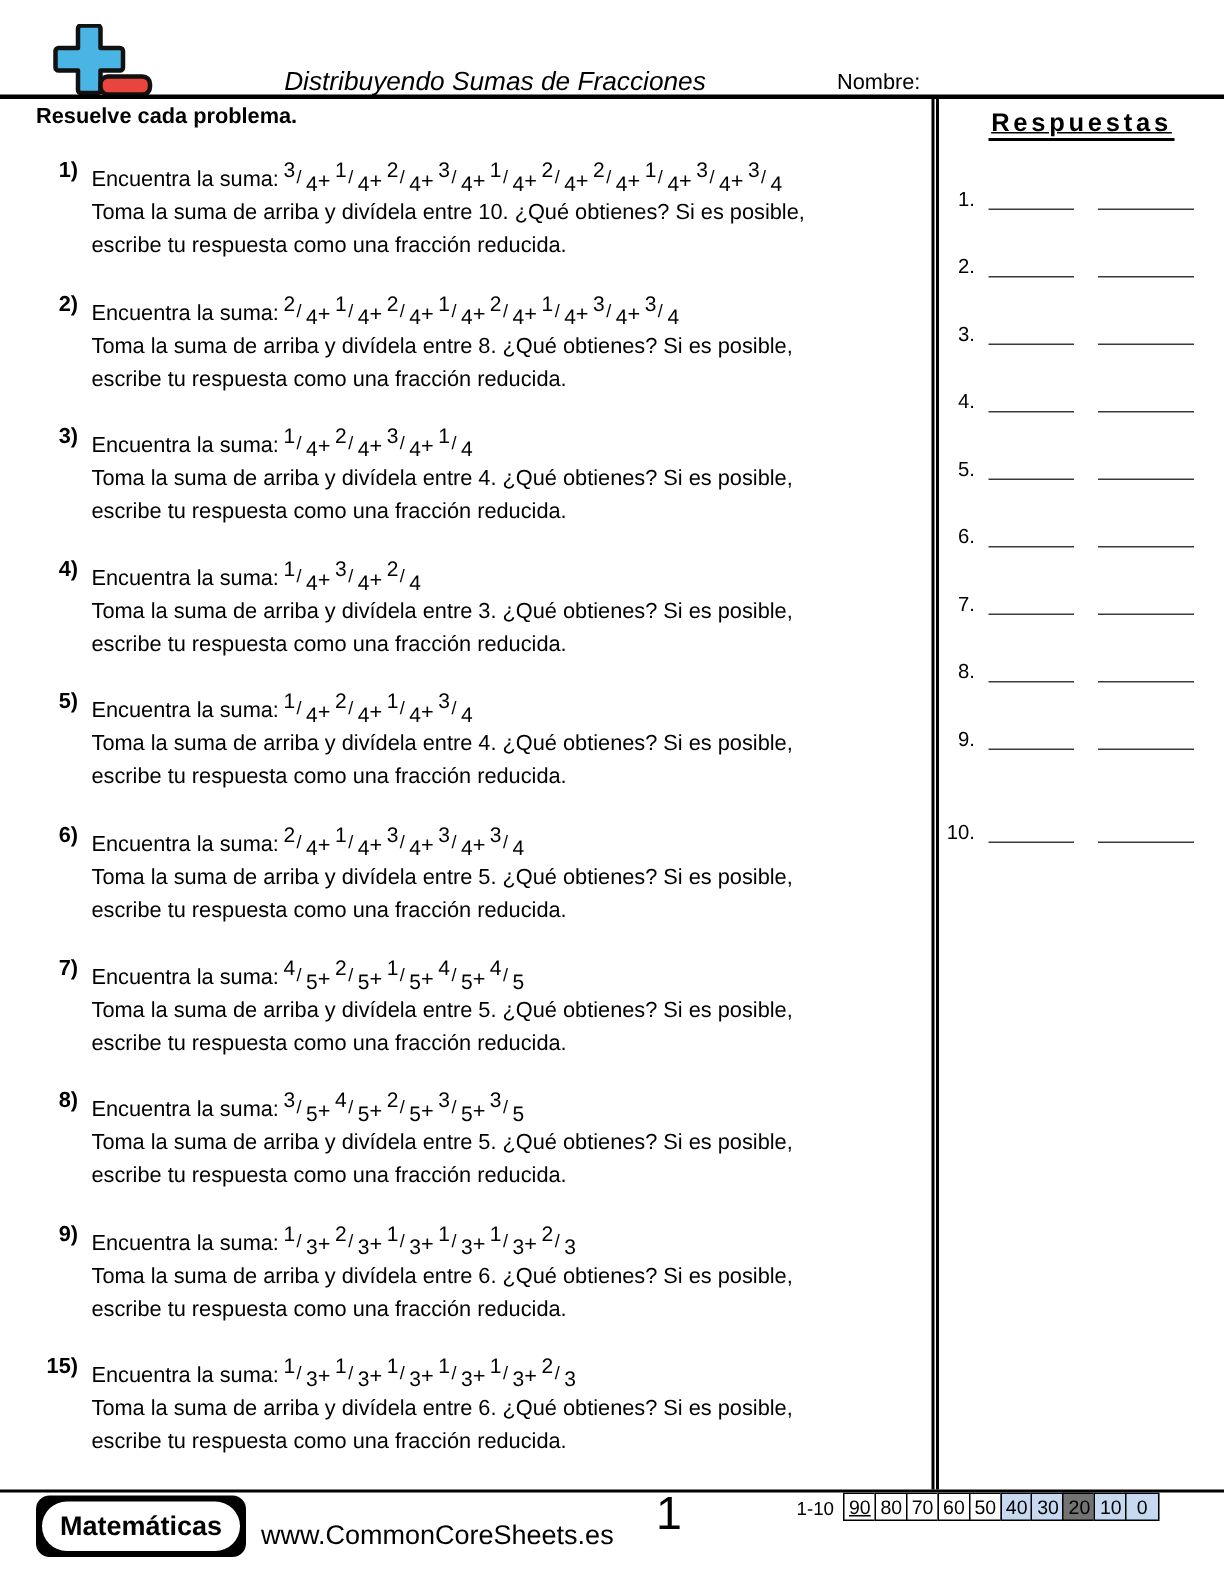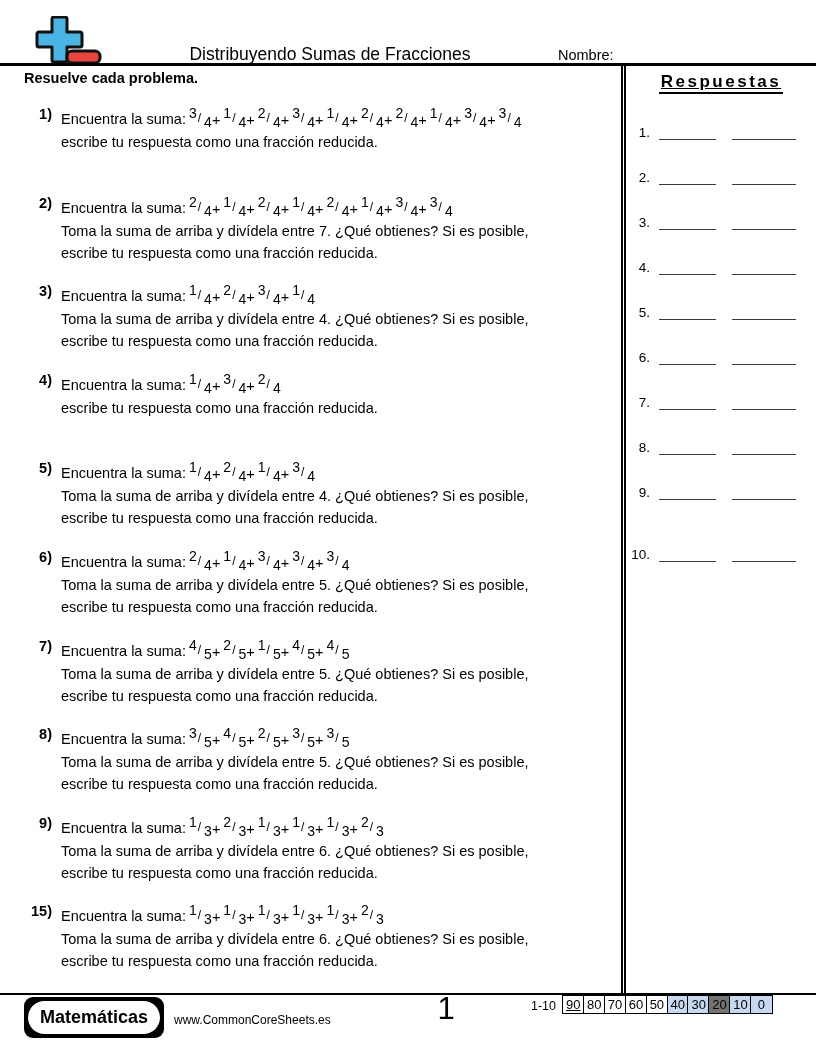--- a/index.html
+++ b/index.html
@@ -1,21 +1,21 @@
 <!DOCTYPE html>
 <html><head>
 <meta charset="utf-8">
 <style>
   html,body{margin:0;padding:0;background:#fff;}
   .page{position:relative;width:816px;height:1056px;background:#fff;overflow:hidden;
         font-family:"Liberation Sans",sans-serif;color:#000;}
 
   
   .logo{position:absolute;left:22px;top:16px;width:96px;height:50px;}
-  .title{position:absolute;left:120px;top:44px;width:420px;text-align:center;font-size:17.5px;}
+  .title{position:absolute;left:120px;top:44px;width:420px;text-align:center;font-size:17.5px;font-style:italic;}
   .nombre{position:absolute;left:558px;top:47px;font-size:14.5px;}
   .header-rule{position:absolute;left:0;top:63px;width:816px;height:3px;background:#000;}
 
   .instruction{position:absolute;left:24px;top:70px;font-size:14.5px;font-weight:bold;}
 
   
   .problems{position:absolute;left:24px;top:99px;width:592px;}
   .problem{height:88.6px;display:flex;box-sizing:border-box;}
   .pnum{width:28px;text-align:right;font-weight:bold;font-size:14.5px;padding-top:7px;flex:none;}
   .pbody{flex:1;padding-left:9px;font-size:14.5px;}
@@ -38,21 +38,21 @@
   .ans-blank{position:absolute;top:0;height:14px;border-bottom:1.5px solid #3a3a3a;}
   .blank1{left:33px;width:57px;}
   .blank2{left:106px;width:64px;}
 
   
   .footer-rule{position:absolute;left:0;top:993px;width:816px;height:2px;background:#000;}
   .brand{position:absolute;left:24px;top:997px;width:140px;height:41px;background:#000;
          border-radius:9px;box-sizing:border-box;padding:4px;}
   .brand-pill{width:100%;height:100%;background:#fff;border-radius:17px;display:flex;
          align-items:center;justify-content:center;font-weight:bold;font-size:18px;}
-  .website{position:absolute;left:174px;top:1013px;font-size:12px;}
+  .website{position:absolute;left:174px;top:1013px;font-size:18px;}
   .page-num{position:absolute;left:400px;top:991px;width:92px;text-align:center;font-size:31px;}
   .score-label{position:absolute;left:531px;top:999px;font-size:12.5px;}
   .score-table{position:absolute;left:562px;top:995px;display:flex;}
   .score-cell{width:20.5px;height:17px;border:1.6px solid #000;margin-left:-1.6px;
          display:flex;align-items:center;justify-content:center;font-size:13px;background:#fff;}
   .score-cell:first-child{margin-left:0;text-decoration:underline;}
   .score-cell.shaded{background:#c6d9f1;}
 </style>
 </head>
 <body>
@@ -71,31 +71,32 @@
 
   <div class="instruction">Resuelve cada problema.</div>
 
   <div class="problems" id="problems">
   <div class="problem">
     <div class="pnum">1)</div>
     <div class="pbody">
       <div class="sum-line">
         <span class="prompt">Encuentra la suma:</span><span class="fracs"><span class="frac"><span class="num">3</span><span class="slash">/</span><span class="den">4</span><span class="plus">+</span></span><span class="frac"><span class="num">1</span><span class="slash">/</span><span class="den">4</span><span class="plus">+</span></span><span class="frac"><span class="num">2</span><span class="slash">/</span><span class="den">4</span><span class="plus">+</span></span><span class="frac"><span class="num">3</span><span class="slash">/</span><span class="den">4</span><span class="plus">+</span></span><span class="frac"><span class="num">1</span><span class="slash">/</span><span class="den">4</span><span class="plus">+</span></span><span class="frac"><span class="num">2</span><span class="slash">/</span><span class="den">4</span><span class="plus">+</span></span><span class="frac"><span class="num">2</span><span class="slash">/</span><span class="den">4</span><span class="plus">+</span></span><span class="frac"><span class="num">1</span><span class="slash">/</span><span class="den">4</span><span class="plus">+</span></span><span class="frac"><span class="num">3</span><span class="slash">/</span><span class="den">4</span><span class="plus">+</span></span><span class="frac"><span class="num">3</span><span class="slash">/</span><span class="den">4</span></span></span>
       </div>
+      <div class="pline l2">Toma la suma de arriba y divídela entre 10. ¿Qué obtienes? Si es posible,</div>
       <div class="pline l3">escribe tu respuesta como una fracción reducida.</div>
     </div>
   </div>
 
   <div class="problem">
     <div class="pnum">2)</div>
     <div class="pbody">
       <div class="sum-line">
         <span class="prompt">Encuentra la suma:</span><span class="fracs"><span class="frac"><span class="num">2</span><span class="slash">/</span><span class="den">4</span><span class="plus">+</span></span><span class="frac"><span class="num">1</span><span class="slash">/</span><span class="den">4</span><span class="plus">+</span></span><span class="frac"><span class="num">2</span><span class="slash">/</span><span class="den">4</span><span class="plus">+</span></span><span class="frac"><span class="num">1</span><span class="slash">/</span><span class="den">4</span><span class="plus">+</span></span><span class="frac"><span class="num">2</span><span class="slash">/</span><span class="den">4</span><span class="plus">+</span></span><span class="frac"><span class="num">1</span><span class="slash">/</span><span class="den">4</span><span class="plus">+</span></span><span class="frac"><span class="num">3</span><span class="slash">/</span><span class="den">4</span><span class="plus">+</span></span><span class="frac"><span class="num">3</span><span class="slash">/</span><span class="den">4</span></span></span>
       </div>
-      <div class="pline l2">Toma la suma de arriba y divídela entre 7. ¿Qué obtienes? Si es posible,</div>
+      <div class="pline l2">Toma la suma de arriba y divídela entre 8. ¿Qué obtienes? Si es posible,</div>
       <div class="pline l3">escribe tu respuesta como una fracción reducida.</div>
     </div>
   </div>
 
   <div class="problem">
     <div class="pnum">3)</div>
     <div class="pbody">
       <div class="sum-line">
         <span class="prompt">Encuentra la suma:</span><span class="fracs"><span class="frac"><span class="num">1</span><span class="slash">/</span><span class="den">4</span><span class="plus">+</span></span><span class="frac"><span class="num">2</span><span class="slash">/</span><span class="den">4</span><span class="plus">+</span></span><span class="frac"><span class="num">3</span><span class="slash">/</span><span class="den">4</span><span class="plus">+</span></span><span class="frac"><span class="num">1</span><span class="slash">/</span><span class="den">4</span></span></span>
       </div>
@@ -103,20 +104,21 @@
       <div class="pline l3">escribe tu respuesta como una fracción reducida.</div>
     </div>
   </div>
 
   <div class="problem">
     <div class="pnum">4)</div>
     <div class="pbody">
       <div class="sum-line">
         <span class="prompt">Encuentra la suma:</span><span class="fracs"><span class="frac"><span class="num">1</span><span class="slash">/</span><span class="den">4</span><span class="plus">+</span></span><span class="frac"><span class="num">3</span><span class="slash">/</span><span class="den">4</span><span class="plus">+</span></span><span class="frac"><span class="num">2</span><span class="slash">/</span><span class="den">4</span></span></span>
       </div>
+      <div class="pline l2">Toma la suma de arriba y divídela entre 3. ¿Qué obtienes? Si es posible,</div>
       <div class="pline l3">escribe tu respuesta como una fracción reducida.</div>
     </div>
   </div>
 
   <div class="problem">
     <div class="pnum">5)</div>
     <div class="pbody">
       <div class="sum-line">
         <span class="prompt">Encuentra la suma:</span><span class="fracs"><span class="frac"><span class="num">1</span><span class="slash">/</span><span class="den">4</span><span class="plus">+</span></span><span class="frac"><span class="num">2</span><span class="slash">/</span><span class="den">4</span><span class="plus">+</span></span><span class="frac"><span class="num">1</span><span class="slash">/</span><span class="den">4</span><span class="plus">+</span></span><span class="frac"><span class="num">3</span><span class="slash">/</span><span class="den">4</span></span></span>
       </div>

